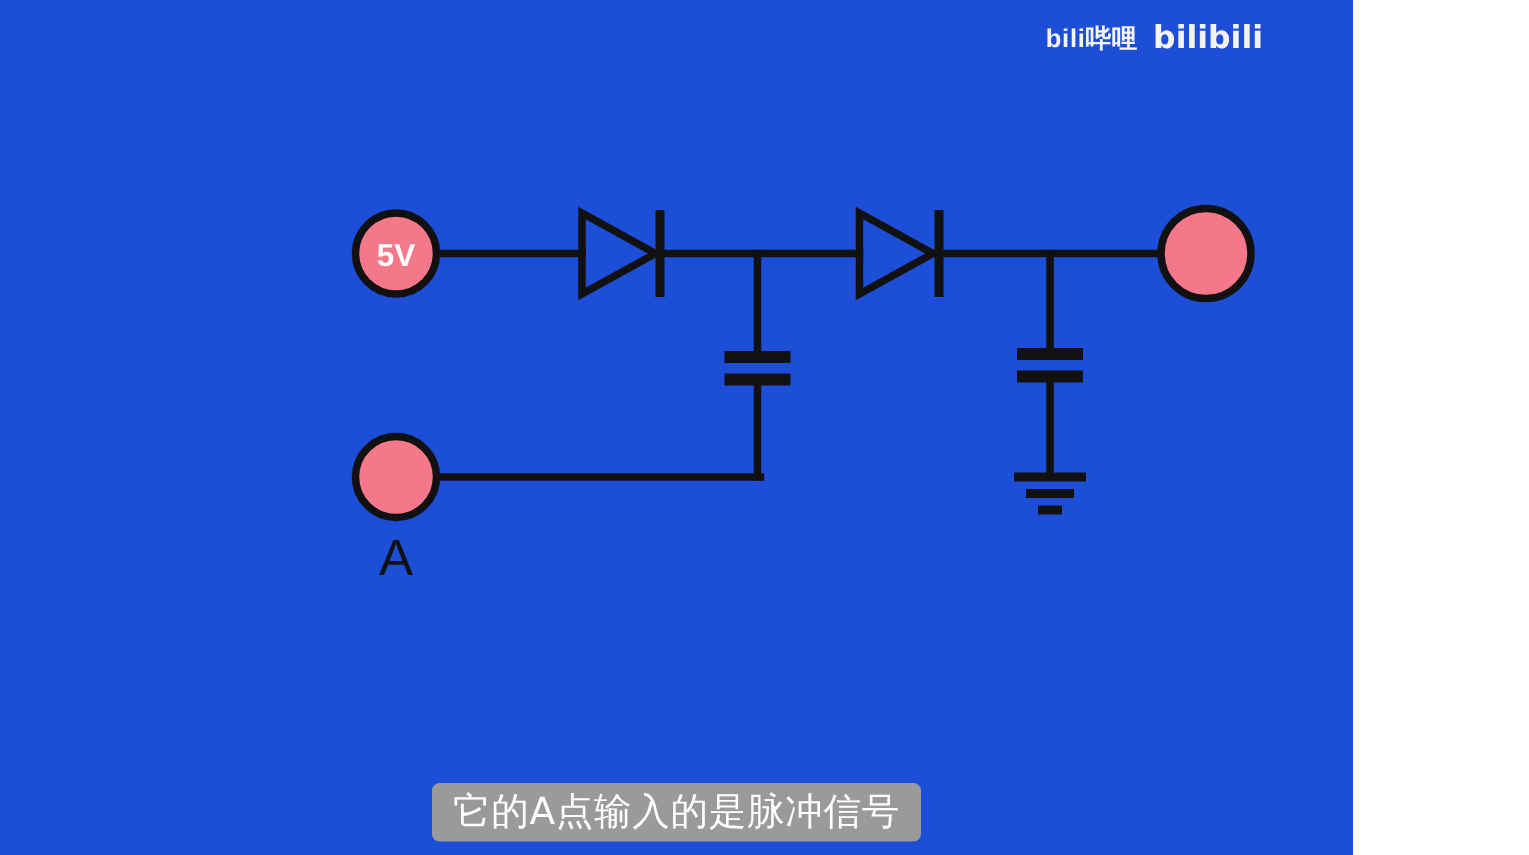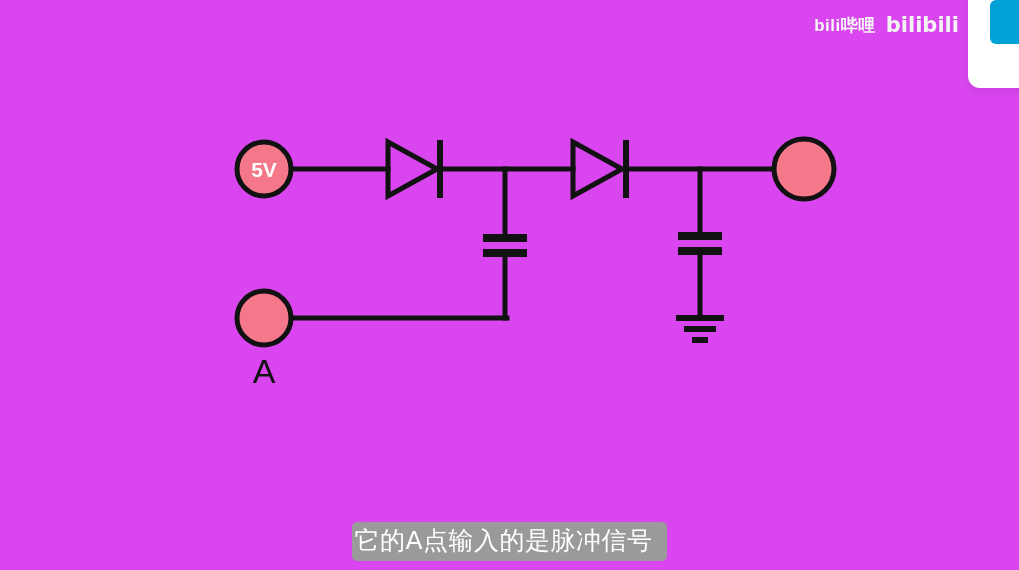--- a/index.html
+++ b/index.html
@@ -5,23 +5,23 @@
   html, body {
     margin: 0;
     padding: 0;
     background: #ffffff;
   }
   body {
     font-family: "Liberation Sans", "DejaVu Sans", sans-serif;
   }
   #screen {
     position: relative;
-    width: 1019px;
+    width: 902px;
     height: 570px;
-    background: #d946ef;
+    background: #1d4ed8;
     overflow: hidden;
   }
 
   
   #watermark {
     position: absolute;
     top: 14px;
     right: 60px;
     display: flex;
     align-items: center;
@@ -95,21 +95,21 @@
     justify-content: center;
     pointer-events: none;
   }
   #subtitle-text {
     background: #9a9a9a;
     color: #ffffff;
     font-family: "DejaVu Sans", "Liberation Sans", sans-serif;
     font-size: 25px;
     line-height: 1.25;
     font-weight: 400;
-    padding: 3px 14px 5px 2px;
+    padding: 3px 14px 5px 14px;
     border-radius: 5px;
     white-space: nowrap;
     letter-spacing: 0.5px;
   }
 </style>
 </head>
 <body>
 
 <div id="screen">
 

